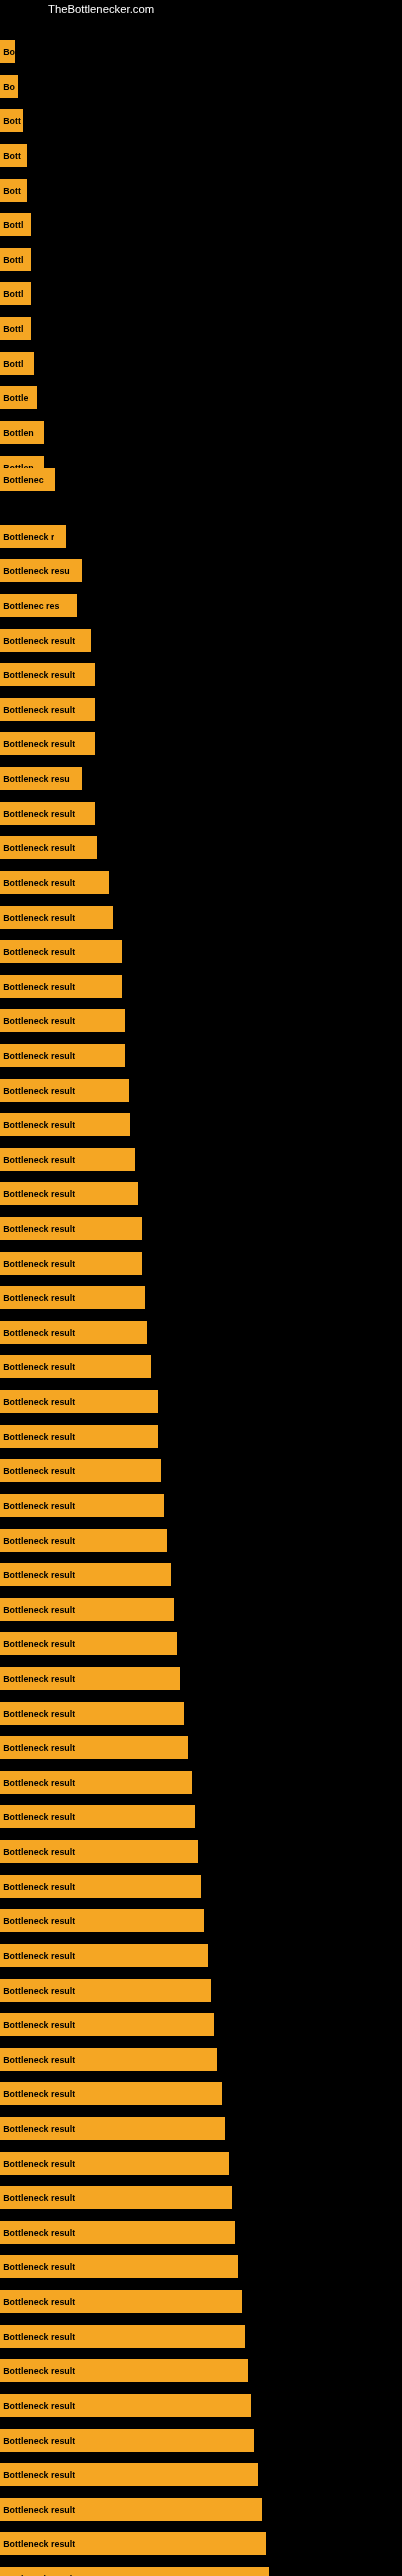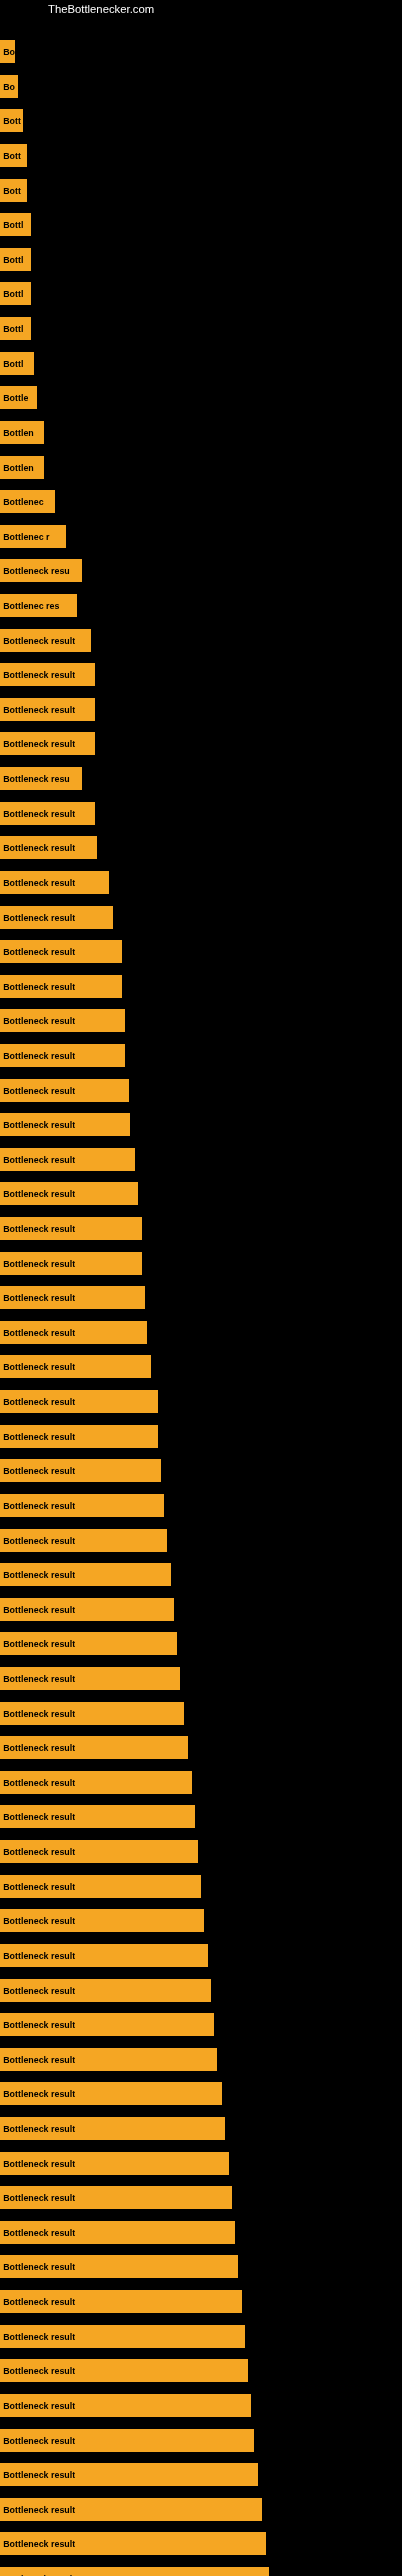--- a/index.html
+++ b/index.html
@@ -122,28 +122,28 @@
     <div class="bar-item" style="position: absolute; top: 401px; left: 0px; width: 403px; height: 31px;">
       <div class="bar" style="width: 44px;">
         <span class="bar-label">Bottlen</span>
       </div>
     </div>
     <div class="bar-item" style="position: absolute; top: 436px; left: 0px; width: 403px; height: 31px;">
       <div class="bar" style="width: 44px;">
         <span class="bar-label">Bottlen</span>
       </div>
     </div>
-    <div class="bar-item" style="position: absolute; top: 470px; left: 0px; width: 403px; height: 31px; padding-left: 25px;">
+    <div class="bar-item" style="position: absolute; top: 448px; left: 0px; width: 403px; height: 31px; padding-left: 25px;">
       <div class="bar" style="width: 55px;">
         <span class="bar-label">Bottlenec</span>
       </div>
     </div>
     <div class="bar-item" style="position: absolute; top: 505px; left: 0px; width: 403px; height: 31px;">
       <div class="bar" style="width: 66px;">
-        <span class="bar-label">Bottlenec r</span>
+        <span class="bar-label">Bottleneck r</span>
       </div>
     </div>
     <div class="bar-item" style="position: absolute; top: 539px; left: 0px; width: 403px; height: 31px;">
       <div class="bar" style="width: 82px;">
         <span class="bar-label">Bottleneck resu</span>
       </div>
     </div>
     <div class="bar-item" style="position: absolute; top: 574px; left: 0px; width: 403px; height: 31px;">
       <div class="bar" style="width: 77px;">
         <span class="bar-label">Bottlenec res</span>

